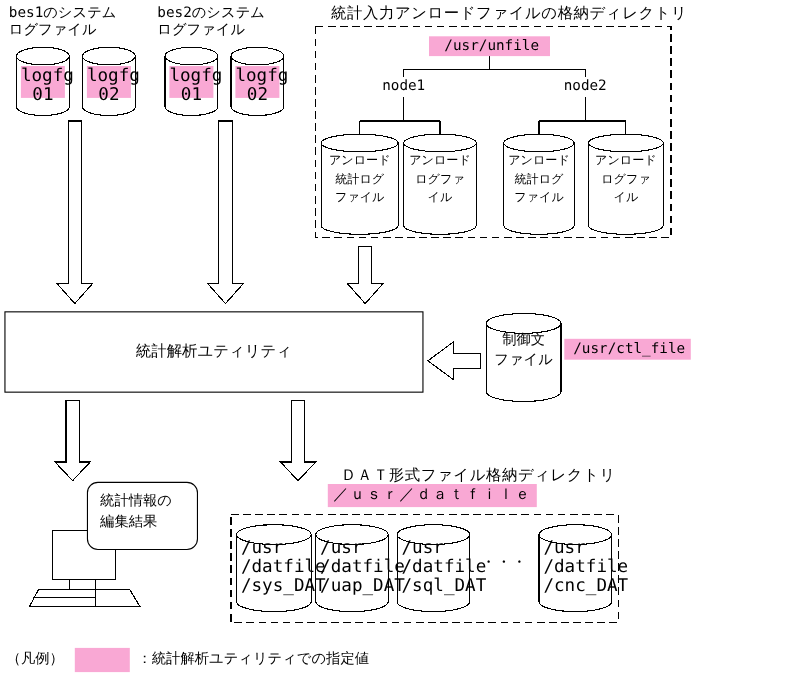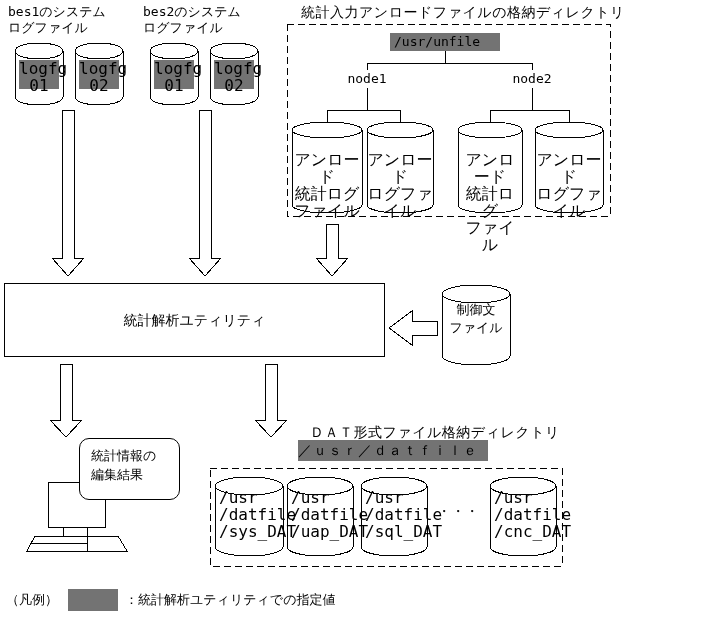--- a/index.html
+++ b/index.html
@@ -3,23 +3,23 @@
 <meta charset="utf-8">
 <style>
   html,body{margin:0;padding:0;background:#fff;}
   .stage{
     position:relative;width:717px;height:618px;background:#fff;overflow:hidden;
     font-family:"DejaVu Sans Mono","DejaVu Sans",monospace;color:#000;
   }
   .shapes{position:absolute;left:0;top:0;}
   .lbl{position:absolute;white-space:pre-line;font-size:13px;line-height:16px;}
   .ctr{text-align:center;}
-  .hl{background:#737373;}
+  .hl{background:#f9a8d4;text-align:center;}
   .mono11{font-size:16px;line-height:17px;}
-  .f12{font-size:16px;line-height:17px;margin-top:14px;}
+  .f12{font-size:11px;line-height:17px;}
   .f14{font-size:14px;line-height:17px;letter-spacing:0.5px;}
   .util-box{
     position:absolute;left:4px;top:283px;width:379px;height:72px;
     border:1px solid #000;display:flex;flex-direction:column;
     align-items:center;justify-content:center;font-size:14px;line-height:19px;
   }
   .result-box{
     position:absolute;left:79px;top:438px;width:101px;height:62px;
     border:1px solid #000;border-radius:10px;background:#fff;
     box-sizing:border-box;padding:7px 0 0 11px;font-size:13px;line-height:19px;
@@ -145,20 +145,21 @@
   <div class="lbl ctr f12" style="left:535px;top:137px;width:68px;">アンロード
 ログファ
 イル</div>
 
   <div class="util-box">
     <span>統計解析ユティリティ</span>
   </div>
 
   <div class="lbl ctr" style="left:442px;top:301px;width:68px;line-height:18px;">制御文
 ファイル</div>
+  <div class="lbl hl" style="left:513px;top:308px;width:115px;height:19px;line-height:19px;padding-left:3px;box-sizing:border-box;">/usr/ctl_file</div>
 
   <div class="result-box">統計情報の
 編集結果</div>
 
   <div class="lbl f14" style="left:310px;top:424px;">ＤＡＴ形式ファイル格納ディレクトリ</div>
   <div class="lbl hl" style="left:298px;top:440px;width:190px;height:21px;line-height:21px;font-size:14px;letter-spacing:1px;padding-left:0;box-sizing:border-box;">／ｕｓｒ／ｄａｔｆｉｌｅ</div>
 
   <div class="lbl mono11" style="left:219px;top:489px;">/usr
 /datfile
 /sys_DAT</div>

